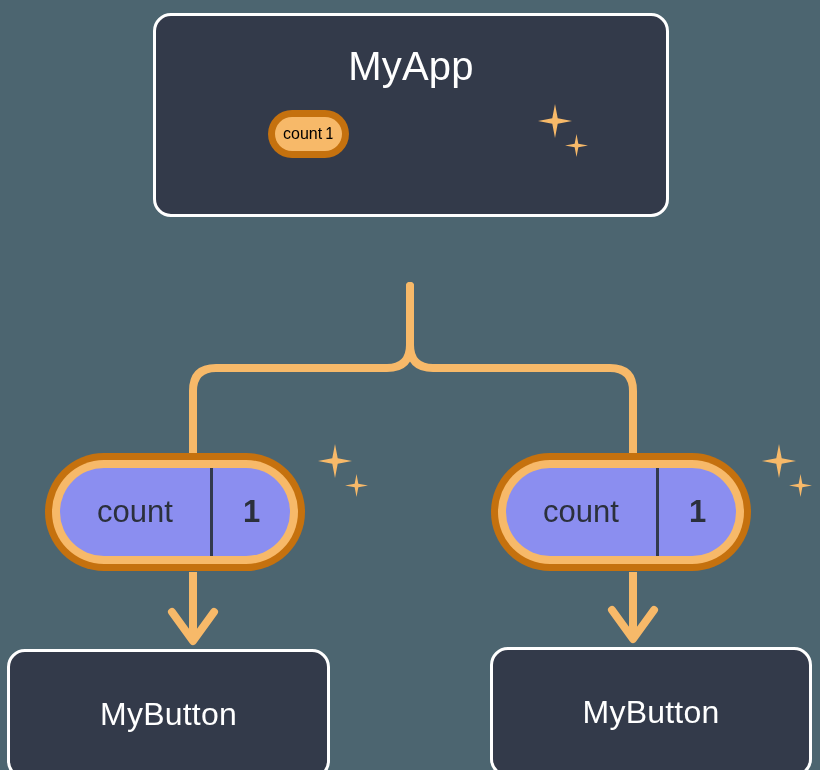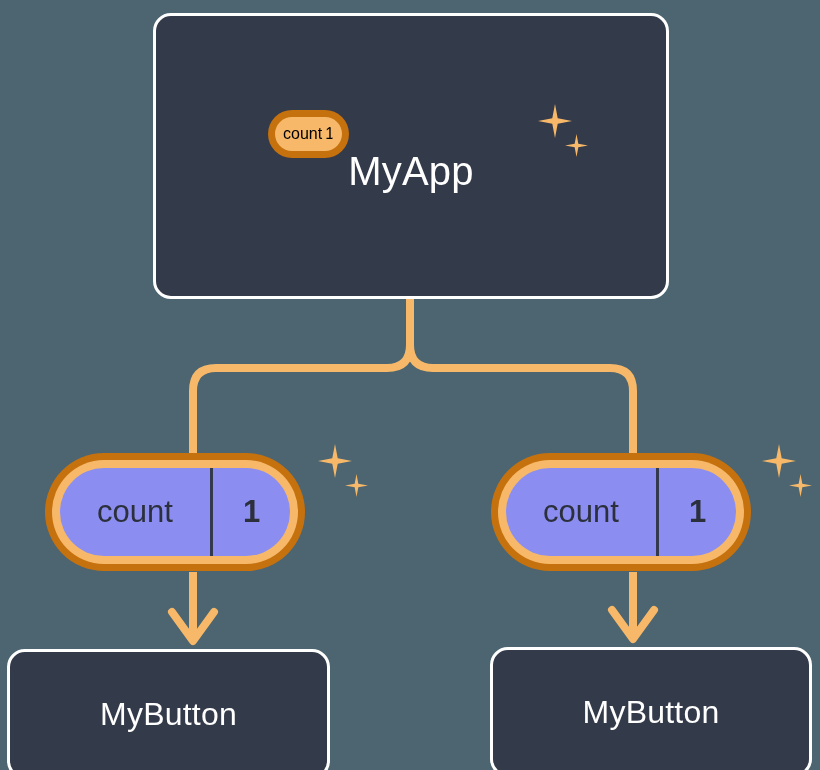--- a/index.html
+++ b/index.html
@@ -43,22 +43,22 @@
     border-radius: 18px;
     display: flex;
     flex-direction: column;
     align-items: center;
   }
 
   #box-myapp {
     left: 153px;
     top: 13px;
     width: 516px;
-    height: 286px;
-    justify-content: center;
+    height: 204px;
+    justify-content: flex-start;
     padding-top: 30px;
   }
 
   #box-mybutton-left {
     left: 7px;
     top: 649px;
     width: 323px;
     height: 130px;
     justify-content: center;
     padding-top: 0;

